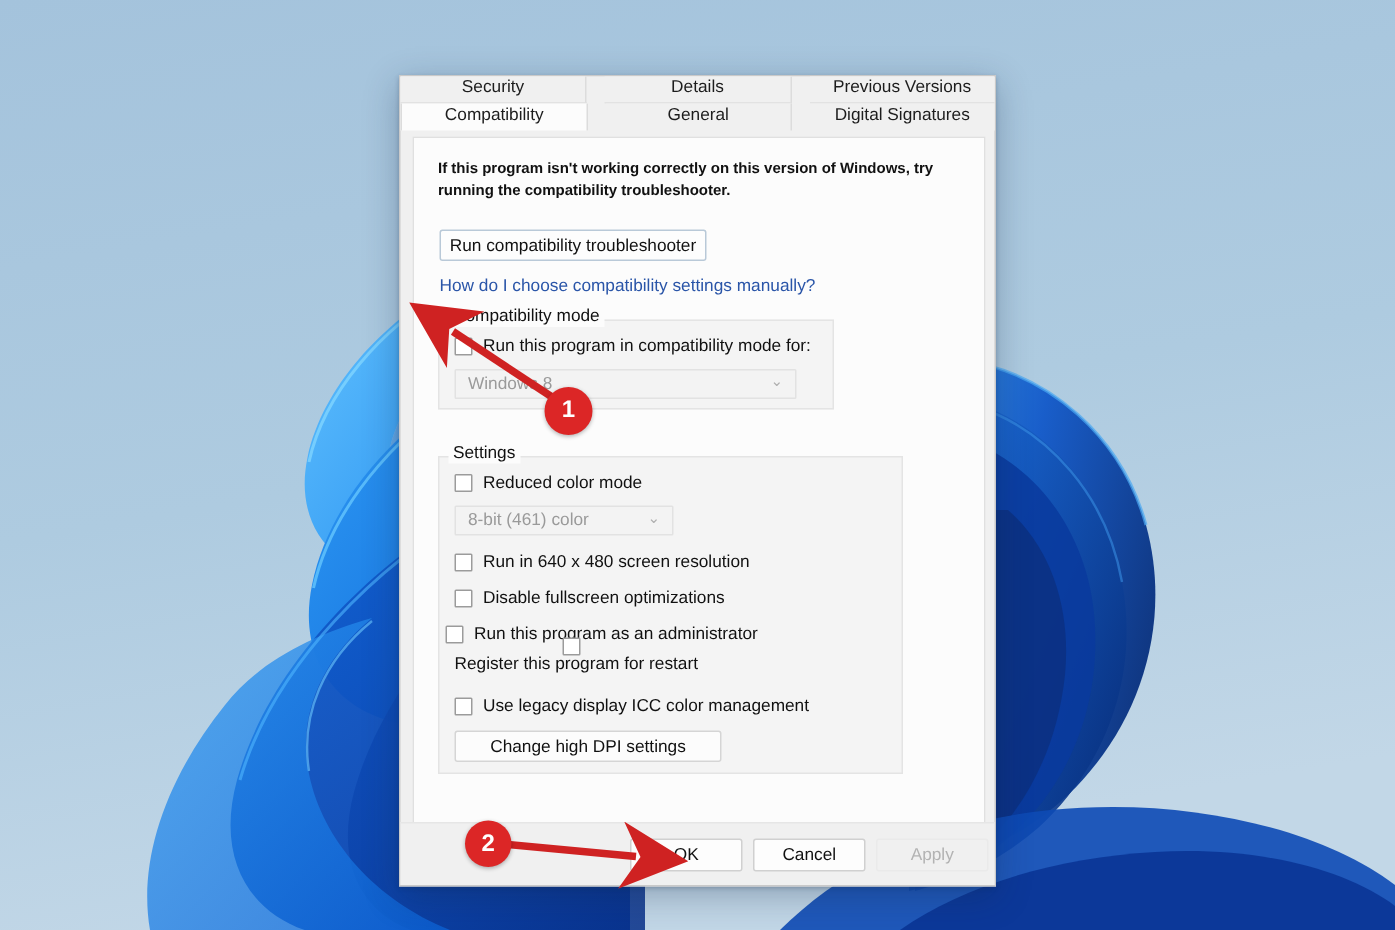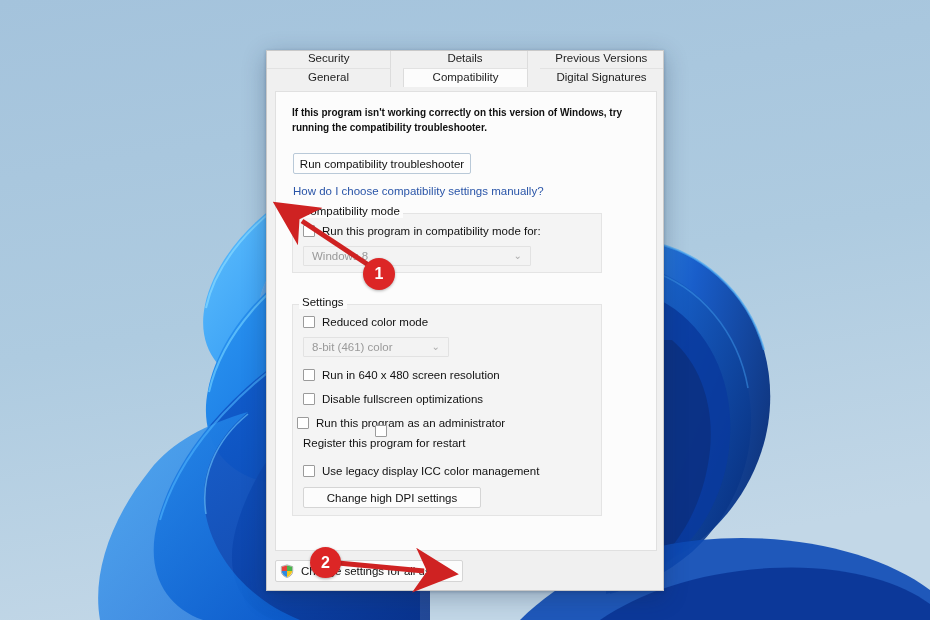--- a/index.html
+++ b/index.html
@@ -77,21 +77,21 @@
     box-sizing:border-box;
   }
   .group-label{
     position:absolute;
     font-size:11.5px;color:#111;
     background:#fcfcfc;
     padding:0 3px;
     top:-8px;left:6px;
     line-height:1;
   }
-  #group-compat{left:16px;top:121px;width:310px;height:60px;}
+  #group-compat{left:16px;top:121px;width:264px;height:60px;}
   #group-settings{left:16px;top:212px;width:310px;height:212px;}
 
   .cb-row{
     position:absolute;display:flex;align-items:center;
     font-size:11.5px;color:#111;text-align:right;
   }
   .cbox{
     width:12px;height:12px;
     border:1px solid #9b9b9b;background:#fff;
     box-sizing:border-box;margin-right:7px;flex:0 0 auto;border-radius:1px;
@@ -224,22 +224,22 @@
 
 <div id="dialog">
 
   <div class="tabstrip">
     <div class="tabrow row1">
       <div class="tab">Security</div>
       <div class="tab">Details</div>
       <div class="tab">Previous Versions</div>
     </div>
     <div class="tabrow row2">
+      <div class="tab selected">Compatibility</div>
       <div class="tab">General</div>
-      <div class="tab selected">Compatibility</div>
       <div class="tab">Digital Signatures</div>
     </div>
   </div>
 
   <div class="panel">
 
     <div class="intro">If this program isn't working correctly on this version of Windows, try running the compatibility troubleshooter.</div>
 
     <div class="btn" id="run-troubleshooter">Run compatibility troubleshooter</div>
 
@@ -307,20 +307,25 @@
         <path d="M8 1 L14.5 3 L14.5 8.2 C14.5 12 11.5 14.4 8 15.4 C4.5 14.4 1.5 12 1.5 8.2 L1.5 3 Z" fill="#ffffff" stroke="#6b6b6b" stroke-width="0.6"></path>
         <path d="M8 1.6 L8 8 L2.1 8 L2.1 3.2 Z" fill="#e8423a"></path>
         <path d="M8 1.6 L13.9 3.2 L13.9 8 L8 8 Z" fill="#4bb54b"></path>
         <path d="M2.1 8 L8 8 L8 14.8 C5.2 13.9 2.9 11.9 2.1 9 Z" fill="#2d8ae0"></path>
         <path d="M8 8 L13.9 8 L13.9 8.8 C13.2 11.8 10.8 13.9 8 14.8 Z" fill="#f5c518"></path>
       </svg>
     </span>
     <span class="lbl">Change settings for all users</span>
   </div>
 
+  <div id="footer">
+    <div class="fbtn" id="btn-ok">OK</div>
+    <div class="fbtn" id="btn-cancel">Cancel</div>
+    <div class="fbtn" id="btn-apply">Apply</div>
+  </div>
 </div>
 
 <div id="annotations">
   <svg width="930" height="620" viewBox="0 0 930 620">
     <defs>
       <marker id="ah" markerWidth="9" markerHeight="9" refX="2" refY="4.5" orient="auto" markerUnits="strokeWidth">
         <path d="M0,0 L9,4.5 L0,9 L2.6,4.5 Z" fill="#cf2222"></path>
       </marker>
     </defs>
 

